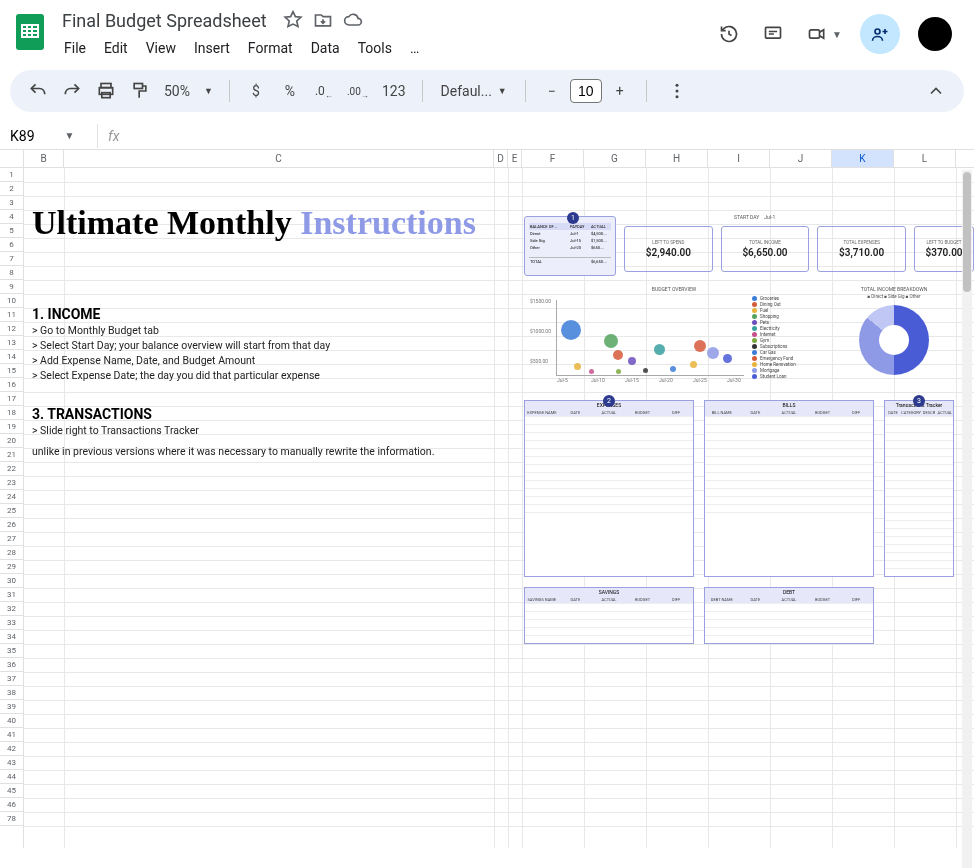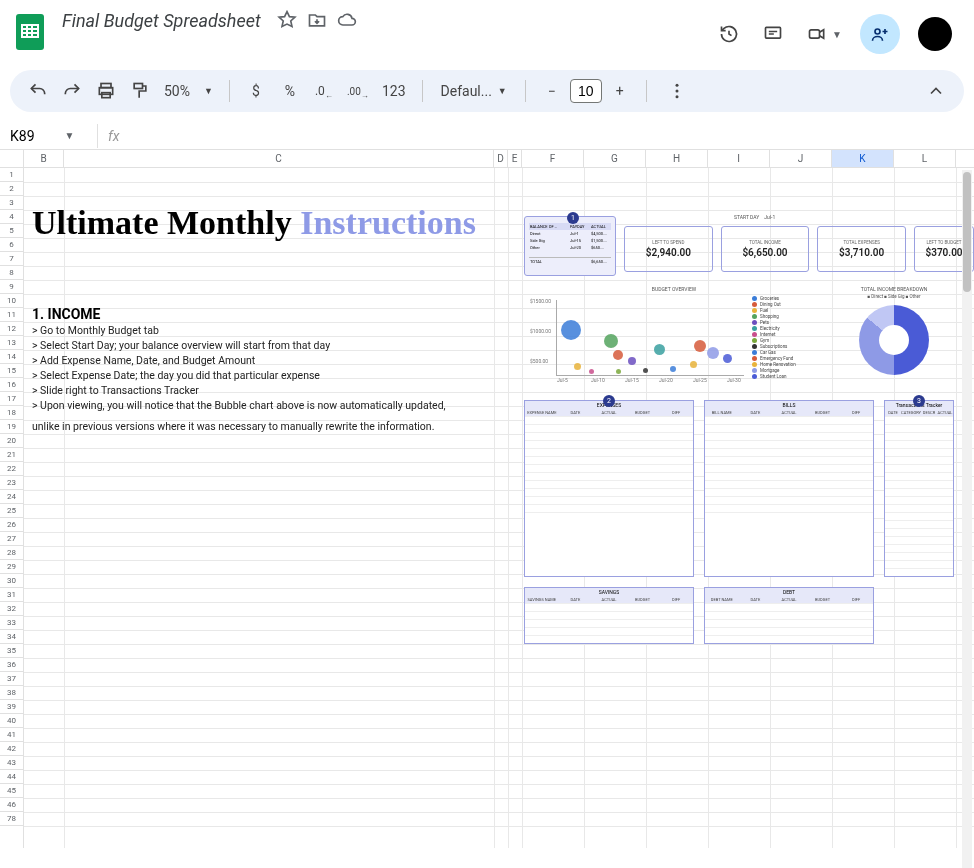--- a/index.html
+++ b/index.html
@@ -4,21 +4,21 @@
 <style>
   * { box-sizing: border-box; margin: 0; padding: 0; }
   body { font-family: "Google Sans", Roboto, Arial, sans-serif; background: #fff; width: 974px; height: 868px; overflow: hidden; position: relative; }
 
   
   .docbar { display: flex; align-items: flex-start; padding: 6px 10px 0 10px; height: 64px; }
   .logo-wrap { width: 40px; height: 40px; display: flex; align-items: center; justify-content: center; margin-top: 6px; }
   .logo { width: 28px; height: 36px; background: #0f9d58; border-radius: 3px; position: relative; }
   .logo::before { content:""; position:absolute; left:5px; top:10px; width:18px; height:2px; background:#fff; box-shadow:0 4px 0 #fff,0 8px 0 #fff,0 12px 0 #fff; }
   .logo::after { content:""; position:absolute; left:5px; top:10px; width:2px; height:14px; background:#fff; box-shadow:5px 0 0 #fff,10px 0 0 #fff,16px 0 0 #fff; }
-  .title-area { flex:1; padding-left:6px;font-style:italic; }
+  .title-area { flex:1; padding-left:6px; }
   .title-row { display:flex; align-items:center; gap:10px; height:28px; }
   .doc-title { font-size:18px; color:#3c4043; padding:2px 6px; }
   .title-icon { width:20px; height:20px; color:#5f6368; display:flex; align-items:center; justify-content:center; cursor:pointer; }
   .menu-row { display:flex; gap:2px; margin-top:2px; }
   .menu-item { font-size:14px; color:#202124; padding:4px 8px; border-radius:4px; cursor:pointer; }
   .right-icons { display:flex; align-items:center; gap:18px; padding-right:12px; margin-top:8px; }
   .circ-icon { width:26px; height:26px; color:#444; display:flex; align-items:center; justify-content:center; cursor:pointer; }
   .meet-wrap { display:flex; align-items:center; gap:2px; }
   .share-btn { width:40px; height:40px; border-radius:50%; background:#c2e7ff; display:flex; align-items:center; justify-content:center; cursor:pointer; }
   .avatar { width:34px; height:34px; border-radius:50%; background:#000; cursor:pointer; }
@@ -125,20 +125,30 @@
           <svg viewBox="0 0 24 24" fill="none" stroke="currentColor" stroke-width="2">
             <path d="M3 6h7l2 2h9v11H3z"></path>
             <path d="M12 11v5M9.5 13.5L12 16l2.5-2.5"></path>
           </svg>
         </div>
       <div class="title-icon">
           <svg viewBox="0 0 24 24" fill="none" stroke="currentColor" stroke-width="2">
             <path d="M7 18a5 5 0 010-10 6 6 0 0111 2 4 4 0 010 8H7z"></path>
           </svg>
         </div>
+    </div>
+    <div class="menu-row">
+      <div class="menu-item">File</div>
+      <div class="menu-item">Edit</div>
+      <div class="menu-item">View</div>
+      <div class="menu-item">Insert</div>
+      <div class="menu-item">Format</div>
+      <div class="menu-item">Data</div>
+      <div class="menu-item">Tools</div>
+      <div class="menu-item">…</div>
     </div>
   </div>
   <div class="right-icons">
     <div class="circ-icon">
         <svg viewBox="0 0 24 24" fill="none" stroke="currentColor" stroke-width="2">
           <path d="M3 12a9 9 0 1 0 3-6.7L3 8"></path>
           <path d="M3 3v5h5"></path>
           <path d="M12 8v4l3 2"></path>
         </svg>
       </div>
@@ -373,22 +383,22 @@
           <div class="vl" style="left: 932px;"></div>
         </div>
 
       <div class="content">
         <div class="um-title"><span>Ultimate Monthly </span><span class="instr">Instructions</span></div>
         <div class="section-h first">1. INCOME</div>
         <div class="line">&gt; Go to Monthly Budget tab</div>
         <div class="line">&gt; Select Start Day; your balance overview will start from that day</div>
         <div class="line">&gt; Add Expense Name, Date, and Budget Amount</div>
         <div class="line">&gt; Select Expense Date; the day you did that particular expense</div>
+        <div class="section-h">3. TRANSACTIONS</div>
         <div class="line">&gt; Slide right to Transactions Tracker</div>
-        <div class="line">&gt; Upon viewing, you will notice that the Bubble chart above is now automatically updated,</div>
         <div class="line" style="margin-top:8px">unlike in previous versions where it was necessary to manually rewrite the information.</div>
       </div>
 
       <div class="dashboard">
         <div class="start-day"><span>START DAY</span>&nbsp;&nbsp;&nbsp;&nbsp;<span>Jul-1</span></div>
         <div class="kpis">
           <div class="bal-box">
             <div class="bal-bubble">1</div>
             <div style="display:flex;gap:2px;font-size:4px;background:#d8dbf5;padding:1px">
                 <span style="flex:2">BALANCE OF …</span>

